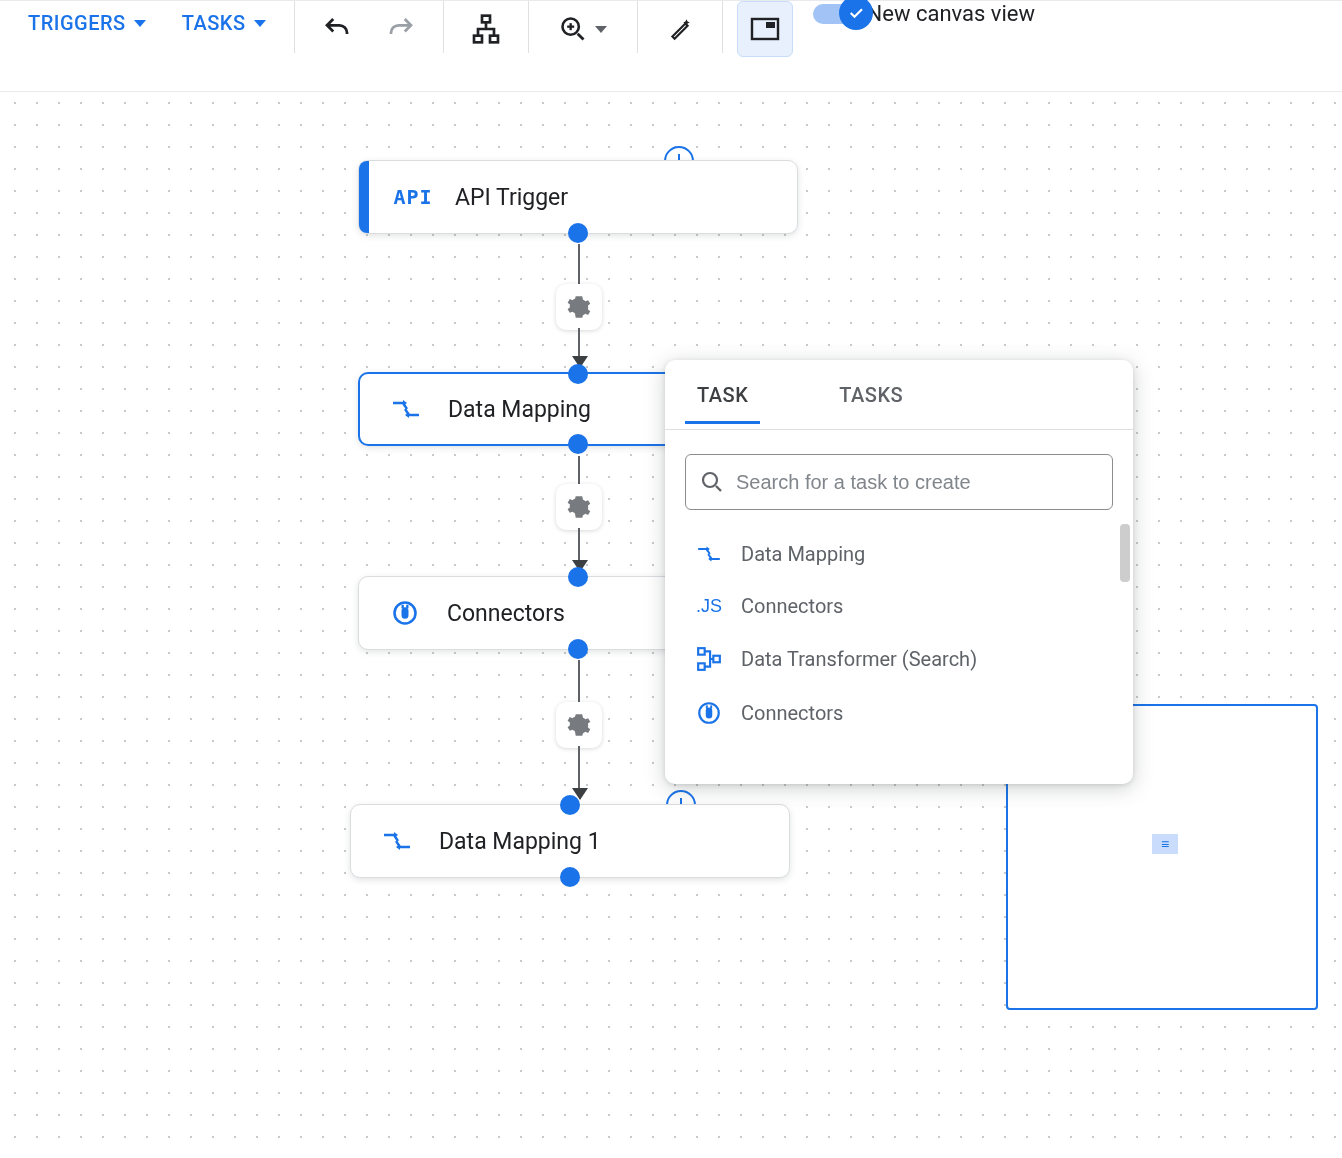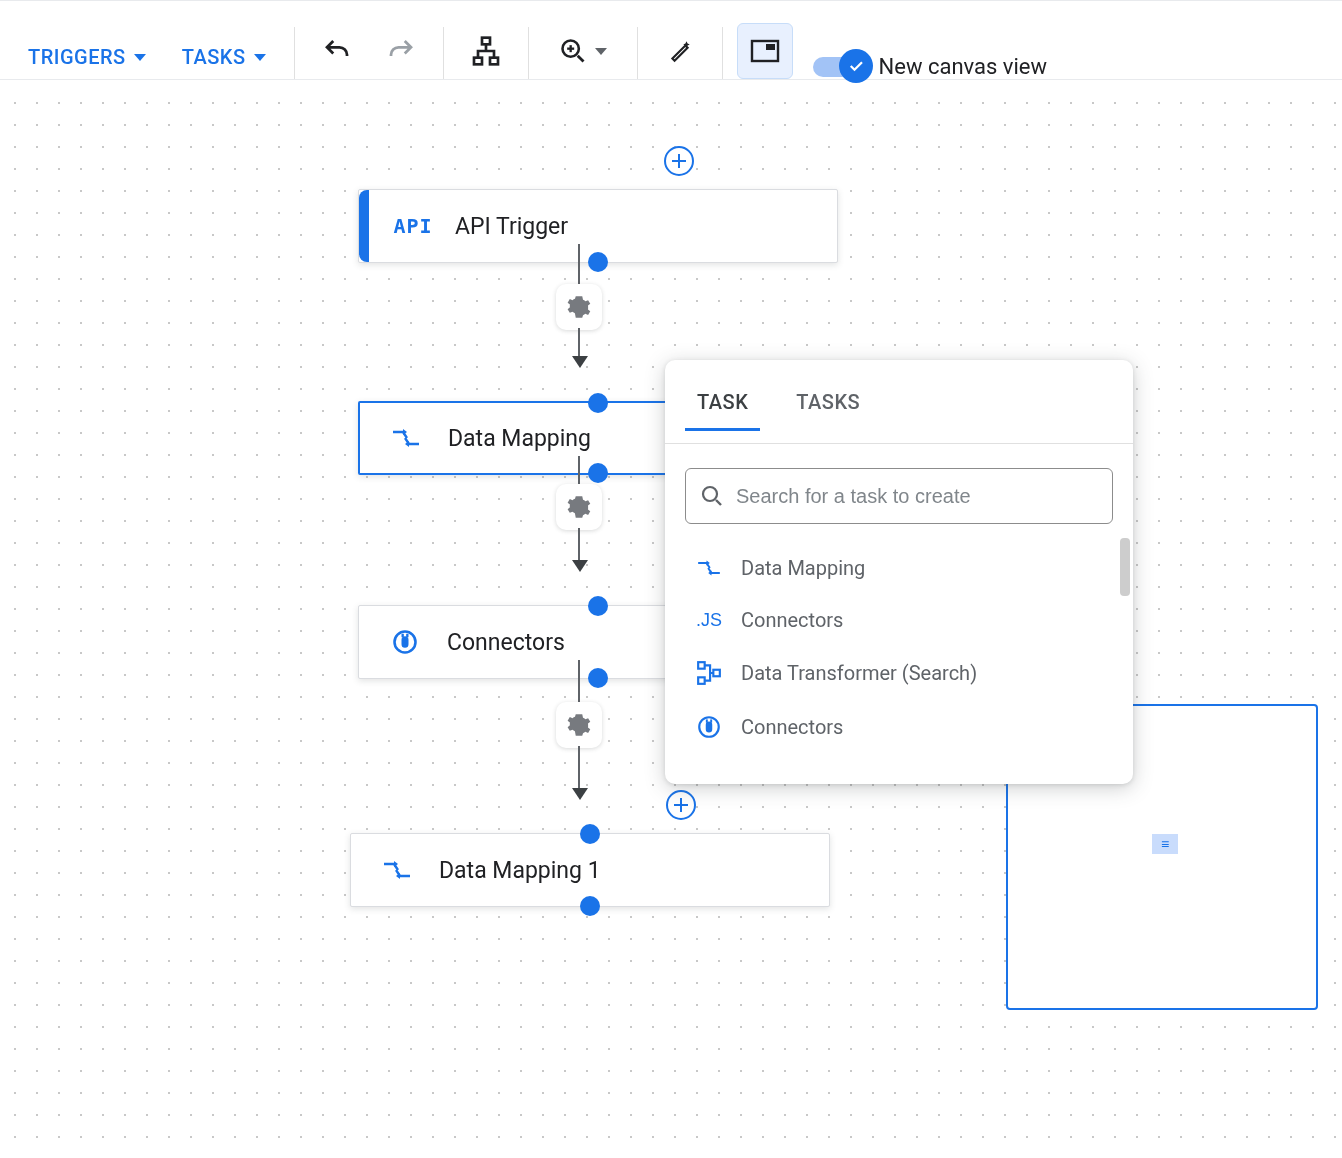--- a/index.html
+++ b/index.html
@@ -7,25 +7,25 @@
       font-family: 'Google Sans', Roboto, Arial, sans-serif;
       background: #fff;
       width: 1342px;
       height: 1158px;
       overflow: hidden;
       position: relative;
     }
 
     
     .toolbar {
-      height: 80px;
+      height: 92px;
       border-top: 1px solid #e8eaed;
       border-bottom: 1px solid #e8eaed;
       display: flex;
-      align-items: flex-end;
+      align-items: flex-start;
       padding: 0 10px;
       background: #fff;
       position: relative;
       z-index: 10;
     }
     .toolbar-btn-text {
       font-size: 20px;
       font-weight: 500;
       color: #1a73e8;
       padding: 10px 18px;
@@ -69,21 +69,20 @@
     .zoom-caret {
       display: inline-block;
       width: 0; height: 0;
       border-left: 6px solid transparent;
       border-right: 6px solid transparent;
       border-top: 7px solid #5f6368;
     }
     .switch-wrap {
       display: flex;
       align-items: center;
-      gap: 12px;
       margin-left: 16px;
     }
     .switch {
       width: 54px;
       height: 20px;
       background: #a2c3f6;
       border-radius: 20px;
       position: relative;
     }
     .switch-knob {
@@ -116,30 +115,29 @@
       bottom: 0;
       background-color: #fff;
       background-image: radial-gradient(#c8c8c8 1.2px, transparent 1.2px);
       background-size: 22px 22px;
       background-position: 4px 4px;
     }
 
     
     .node {
       position: absolute;
-      width: 480px;
+      width: 440px;
       height: 74px;
       background: #fff;
       border: 1px solid #dadce0;
-      border-radius: 2px;
+      border-radius: 10px;
       box-shadow: 0 2px 6px rgba(60,64,67,0.15);
       display: flex;
       align-items: center;
       padding: 0 20px 0 0;
-      margin-top: 29px;
     }
     .node.trigger {
       padding-left: 0;
     }
     .node.trigger .accent {
       width: 10px;
       height: 100%;
       background: #1a73e8;
       border-radius: 8px 0 0 8px;
       margin-right: 22px;
@@ -233,21 +231,22 @@
       background: #fff;
       border-radius: 10px;
       box-shadow: 0 4px 20px rgba(60,64,67,0.25), 0 1px 4px rgba(60,64,67,0.15);
       display: flex;
       flex-direction: column;
       z-index: 5;
     }
     .popup-tabs {
       display: flex;
       border-bottom: 1px solid #e0e0e0;
-      padding: 12px 20px;
+      padding: 5px 20px;
+      gap: 43px;
     }
     .popup-tab {
       padding: 18px 12px 14px;
       font-size: 20px;
       font-weight: 500;
       color: #5f6368;
       letter-spacing: 0.5px;
       cursor: pointer;
       margin-right: 24px;
     }

